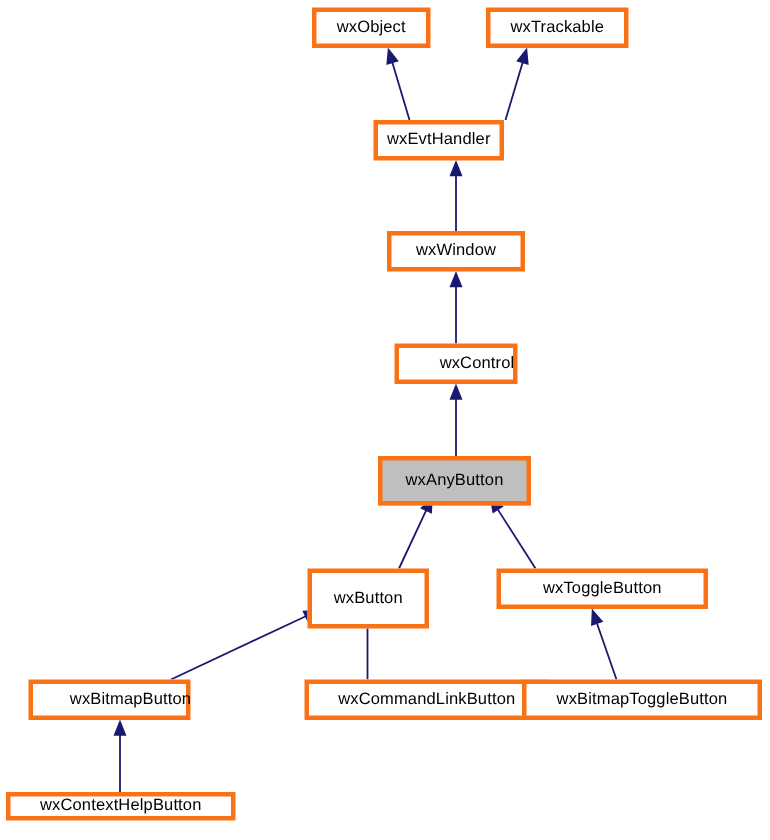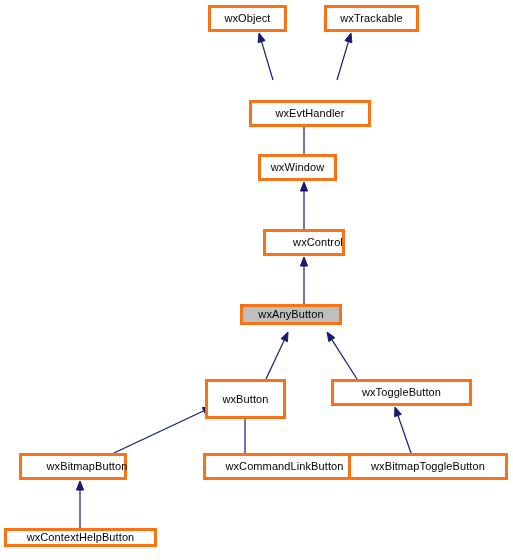--- a/index.html
+++ b/index.html
@@ -96,24 +96,24 @@
         <polygon points="395,407 401.3568740926136,414.3177969205668 394.55649715632927,416.683145420144"></polygon>
       </g>
       <g>
         <line x1="80" y1="528" x2="80" y2="490"></line>
         <polygon points="80,481 83.6,490 76.4,490"></polygon>
       </g>
     </svg>
   <div id="node-layer">
       <div class="node" style="left: 208px; top: 5px; width: 79px; height: 27px;">wxObject</div>
       <div class="node" style="left: 313px; top: 5px; width: 95px; height: 27px; margin-left: 11px;">wxTrackable</div>
-      <div class="node" style="left: 249px; top: 80px; width: 122px; height: 27px; margin-top: 20px;">wxEvtHandler</div>
-      <div class="node" style="left: 258px; top: 154px; width: 79px; height: 27px;">wxWindow</div>
+      <div class="node" style="left: 249px; top: 80px; width: 87px; height: 27px;">wxEvtHandler</div>
+      <div class="node" style="left: 258px; top: 154px; width: 92px; height: 27px;">wxWindow</div>
       <div class="node" style="left: 263px; top: 229px; width: 82px; height: 27px; padding-left: 28px;">wxControl</div>
-      <div class="node highlight" style="left: 240px; top: 304px; width: 102px; height: 21px;">wxAnyButton</div>
+      <div class="node highlight" style="left: 252px; top: 304px; width: 102px; height: 33px;">wxAnyButton</div>
       <div class="node" style="left: 205px; top: 379px; width: 81px; height: 40px;">wxButton</div>
       <div class="node" style="left: 331px; top: 379px; width: 141px; height: 27px;">wxToggleButton</div>
       <div class="node" style="left: 19px; top: 453px; width: 108px; height: 27px; padding-left: 28px;">wxBitmapButton</div>
       <div class="node" style="left: 163px; top: 453px; width: 163px; height: 27px; margin-left: 40px;">wxCommandLinkButton</div>
       <div class="node" style="left: 348px; top: 453px; width: 160px; height: 27px;">wxBitmapToggleButton</div>
       <div class="node" style="left: 4px; top: 528px; width: 153px; height: 19px;">wxContextHelpButton</div>
     </div>
 </div>
 
 </body></html>

